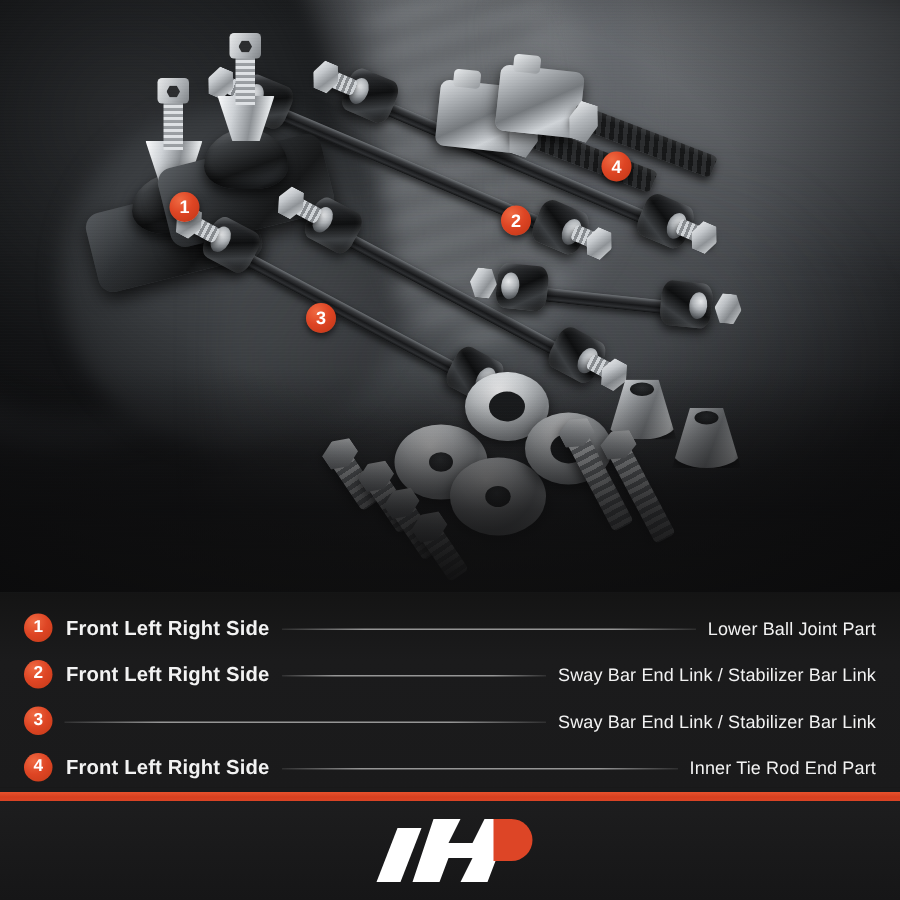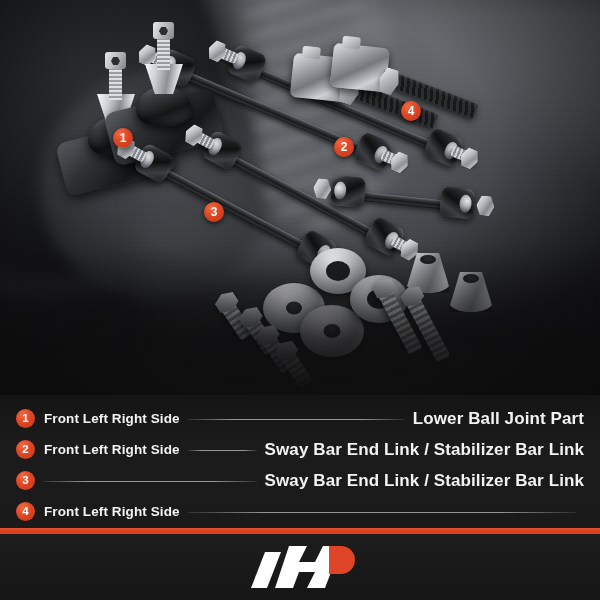--- a/index.html
+++ b/index.html
@@ -261,22 +261,22 @@
   .legend-line {
     flex:1 1 auto;
     height:1px;
     margin:0 8px;
     background: linear-gradient(to right, rgba(225,225,225,.10), rgba(225,225,225,.62) 20%, rgba(225,225,225,.62) 80%, rgba(225,225,225,.10));
     position:relative; top:1px;
   }
   .legend-right {
     flex:0 0 auto;
     color:#f2f2f2;
-    font-size:17px;
-    font-weight:bold;
+    font-size:12px;
+    font-weight:normal;
     letter-spacing:.1px;
     white-space:nowrap;
     text-align:left;
   }
 
   
   .footer {
     position:absolute;
     left:0; top:525px; width:600px; height:75px;
     background:#1a1a1b;
@@ -457,20 +457,21 @@
     <div class="legend-row">
       <div class="legend-num">3</div>
       <div class="legend-line"></div>
       <div class="legend-right">Sway Bar End Link / Stabilizer Bar Link</div>
     </div>
 
     <div class="legend-row">
       <div class="legend-num">4</div>
       <div class="legend-left">Front Left Right Side</div>
       <div class="legend-line"></div>
+      <div class="legend-right">Inner Tie Rod End Part</div>
     </div>
   </div>
 
   <div class="footer">
     <div class="footer-bg"></div>
     <div class="footer-rule"></div>
 
     <div class="logo">
       <svg width="115" height="50" viewBox="0 0 115 50">
 

